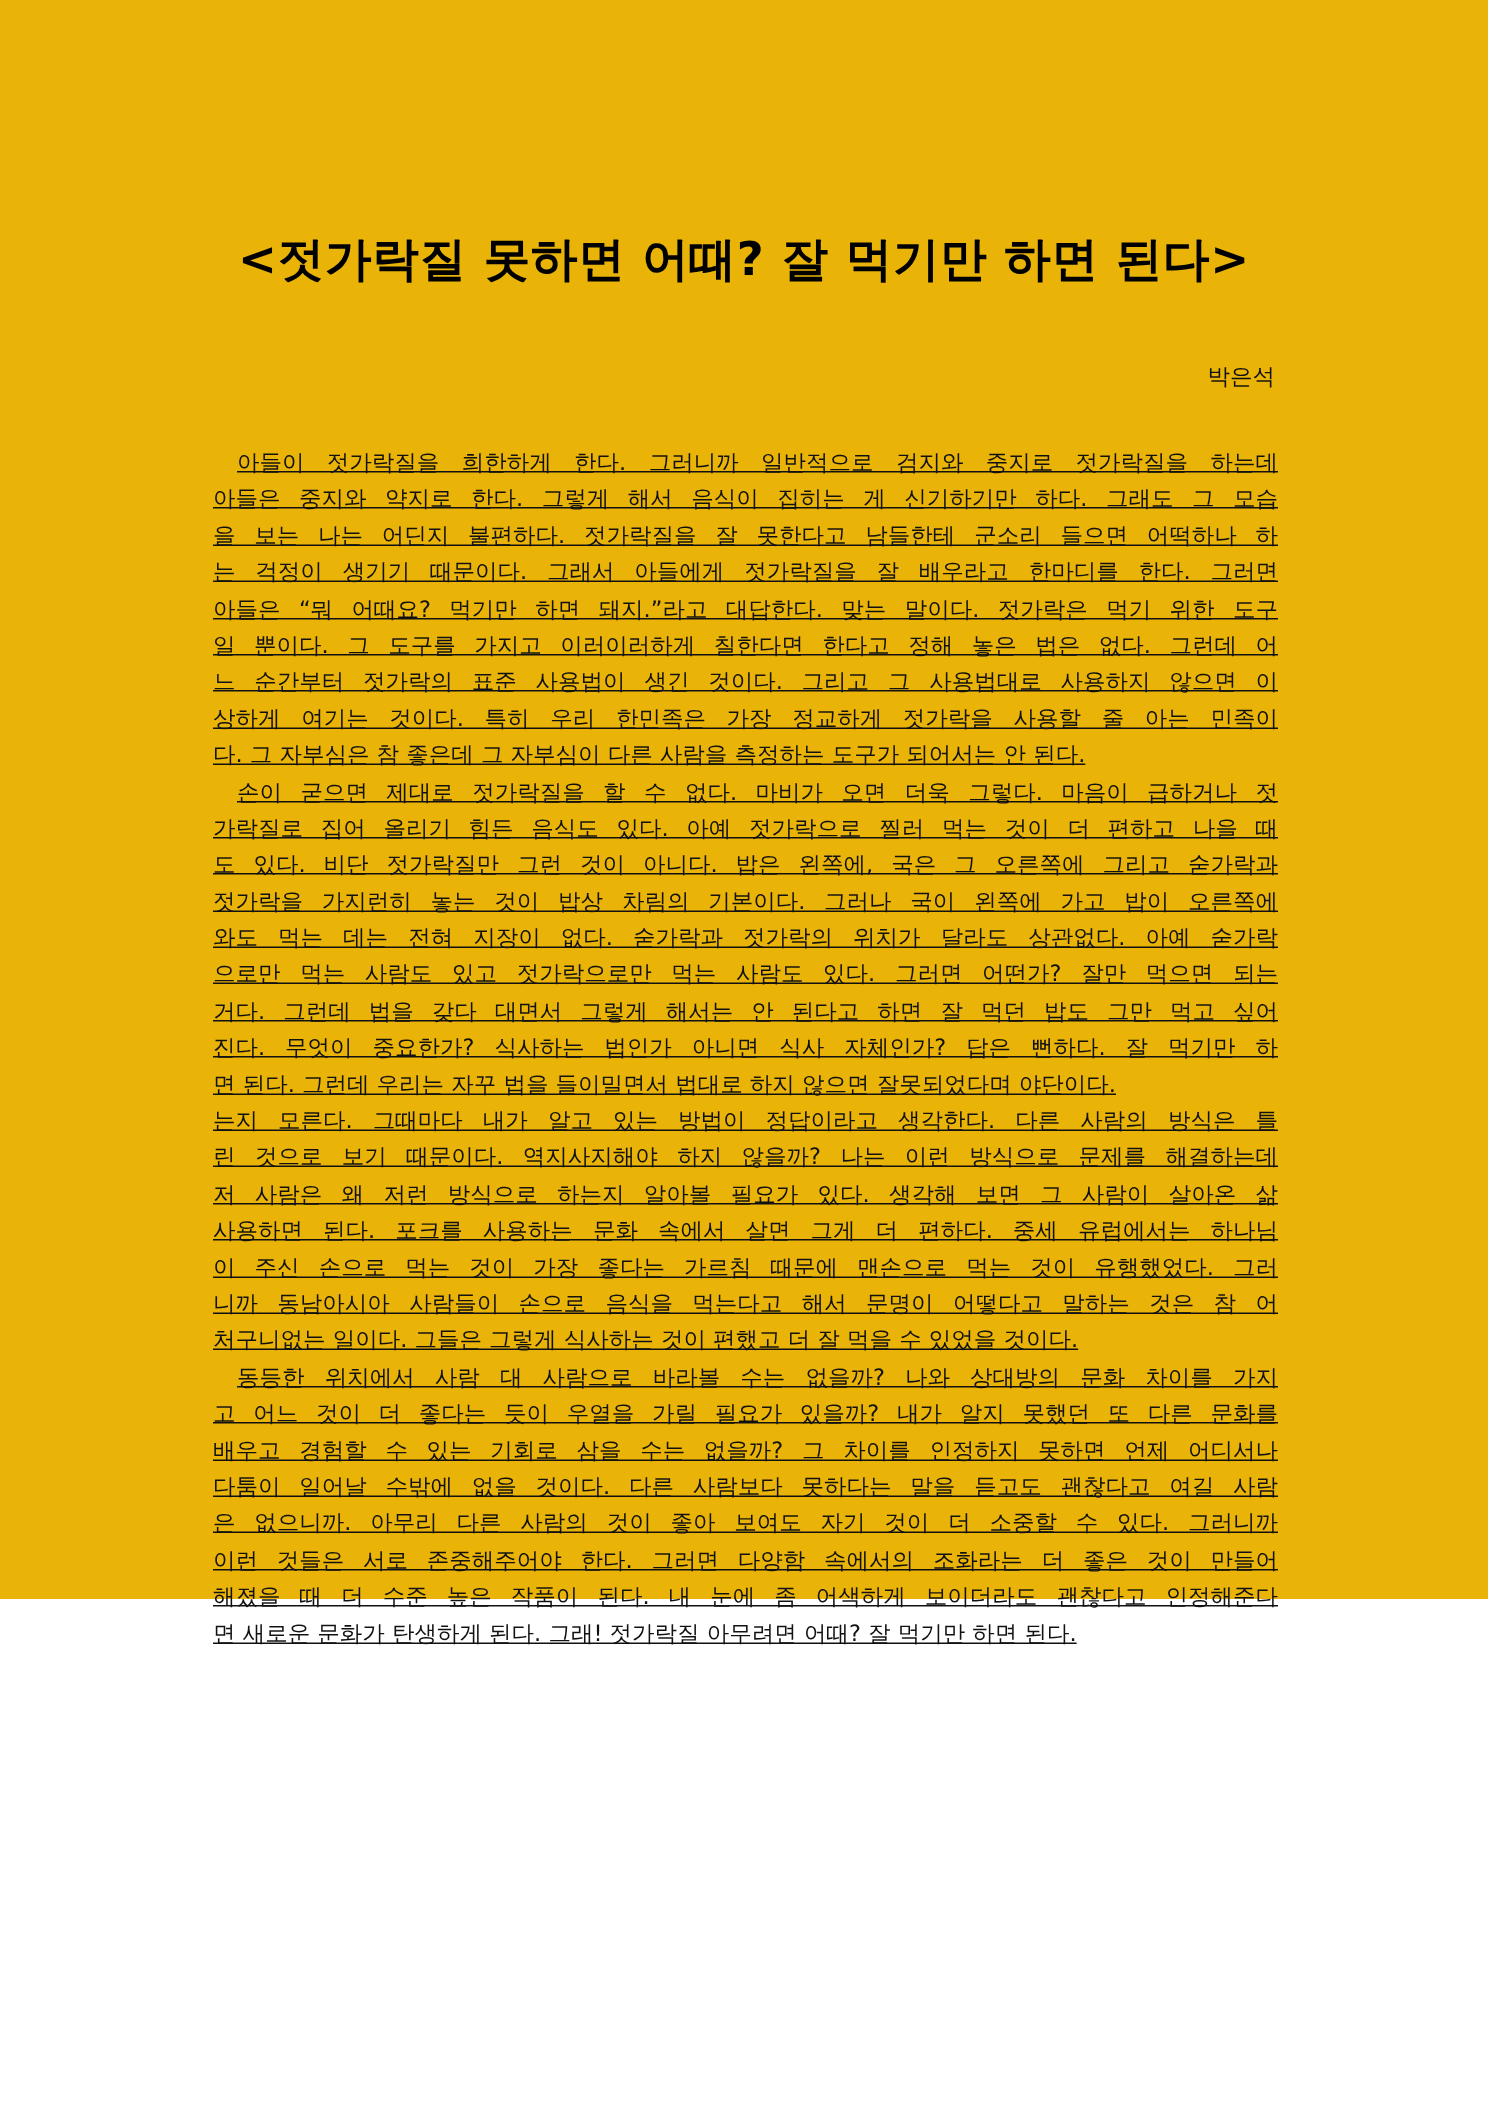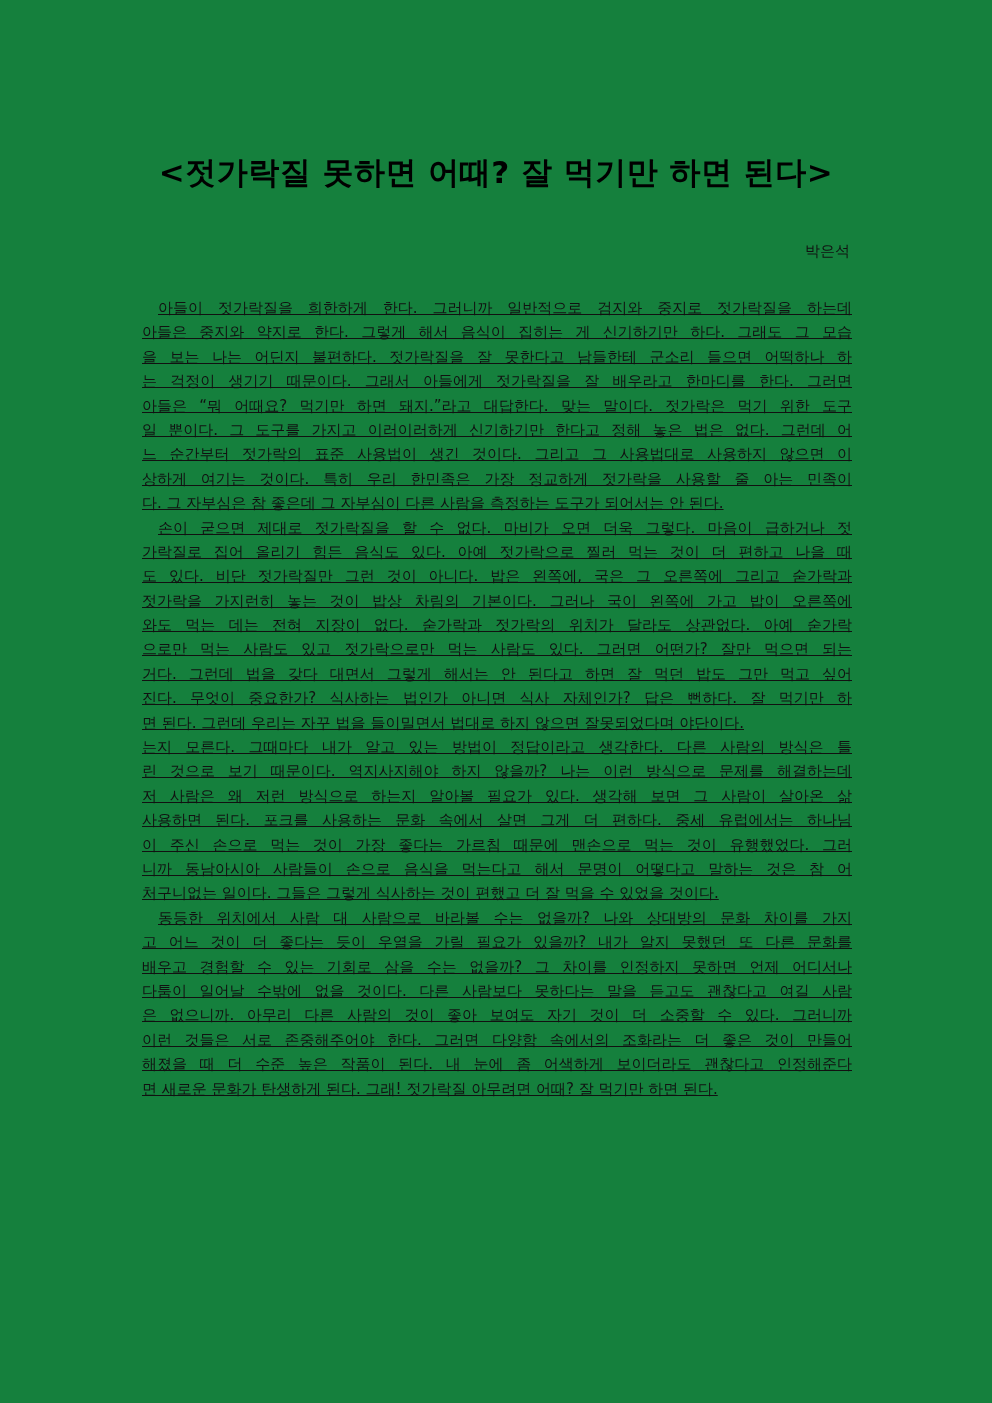--- a/index.html
+++ b/index.html
@@ -1,17 +1,17 @@
 <!DOCTYPE html>
 <html><head>
 <meta charset="utf-8">
 <style>
   html, body { margin: 0; padding: 0; background: #ffffff; }
   body { width: 992px; height: 1403px; position: relative; overflow: hidden; }
-  .page { position: absolute; left: 0; top: 0; width: 992px; height: 1403px; background: #15803d; }
+  .page { position: absolute; left: 0; top: 0; width: 992px; height: 1066px; background: #eab308; }
   .title {
     position: absolute; left: 0; top: 152px; width: 992px; text-align: center;
     font-family: "DejaVu Sans", sans-serif; font-weight: bold; font-size: 31px;
     color: #000; letter-spacing: 0.5px; margin: 0;
   }
   .author {
     position: absolute; right: 142px; top: 242px;
     font-family: "DejaVu Sans", sans-serif; font-size: 15px; color: #111;
   }
   .body {
@@ -34,21 +34,21 @@
   <h1 class="title">&lt;젓가락질 못하면 어때? 잘 먹기만 하면 된다&gt;</h1>
   <div class="author">박은석</div>
 
   <div class="body">
     <div>
       <span class="line indent">아들이 젓가락질을 희한하게 한다. 그러니까 일반적으로 검지와 중지로 젓가락질을 하는데</span>
       <span class="line">아들은 중지와 약지로 한다. 그렇게 해서 음식이 집히는 게 신기하기만 하다. 그래도 그 모습</span>
       <span class="line">을 보는 나는 어딘지 불편하다. 젓가락질을 잘 못한다고 남들한테 군소리 들으면 어떡하나 하</span>
       <span class="line">는 걱정이 생기기 때문이다. 그래서 아들에게 젓가락질을 잘 배우라고 한마디를 한다. 그러면</span>
       <span class="line">아들은 “뭐 어때요? 먹기만 하면 돼지.”라고 대답한다. 맞는 말이다. 젓가락은 먹기 위한 도구</span>
-      <span class="line">일 뿐이다. 그 도구를 가지고 이러이러하게 신기하기만 한다고 정해 놓은 법은 없다. 그런데 어</span>
+      <span class="line">일 뿐이다. 그 도구를 가지고 이러이러하게 칠한다면 한다고 정해 놓은 법은 없다. 그런데 어</span>
       <span class="line">느 순간부터 젓가락의 표준 사용법이 생긴 것이다. 그리고 그 사용법대로 사용하지 않으면 이</span>
       <span class="line">상하게 여기는 것이다. 특히 우리 한민족은 가장 정교하게 젓가락을 사용할 줄 아는 민족이</span>
       <span class="line last">다. 그 자부심은 참 좋은데 그 자부심이 다른 사람을 측정하는 도구가 되어서는 안 된다.</span>
     </div>
     <div>
       <span class="line indent">손이 굳으면 제대로 젓가락질을 할 수 없다. 마비가 오면 더욱 그렇다. 마음이 급하거나 젓</span>
       <span class="line">가락질로 집어 올리기 힘든 음식도 있다. 아예 젓가락으로 찔러 먹는 것이 더 편하고 나을 때</span>
       <span class="line">도 있다. 비단 젓가락질만 그런 것이 아니다. 밥은 왼쪽에, 국은 그 오른쪽에 그리고 숟가락과</span>
       <span class="line">젓가락을 가지런히 놓는 것이 밥상 차림의 기본이다. 그러나 국이 왼쪽에 가고 밥이 오른쪽에</span>
       <span class="line">와도 먹는 데는 전혀 지장이 없다. 숟가락과 젓가락의 위치가 달라도 상관없다. 아예 숟가락</span>

